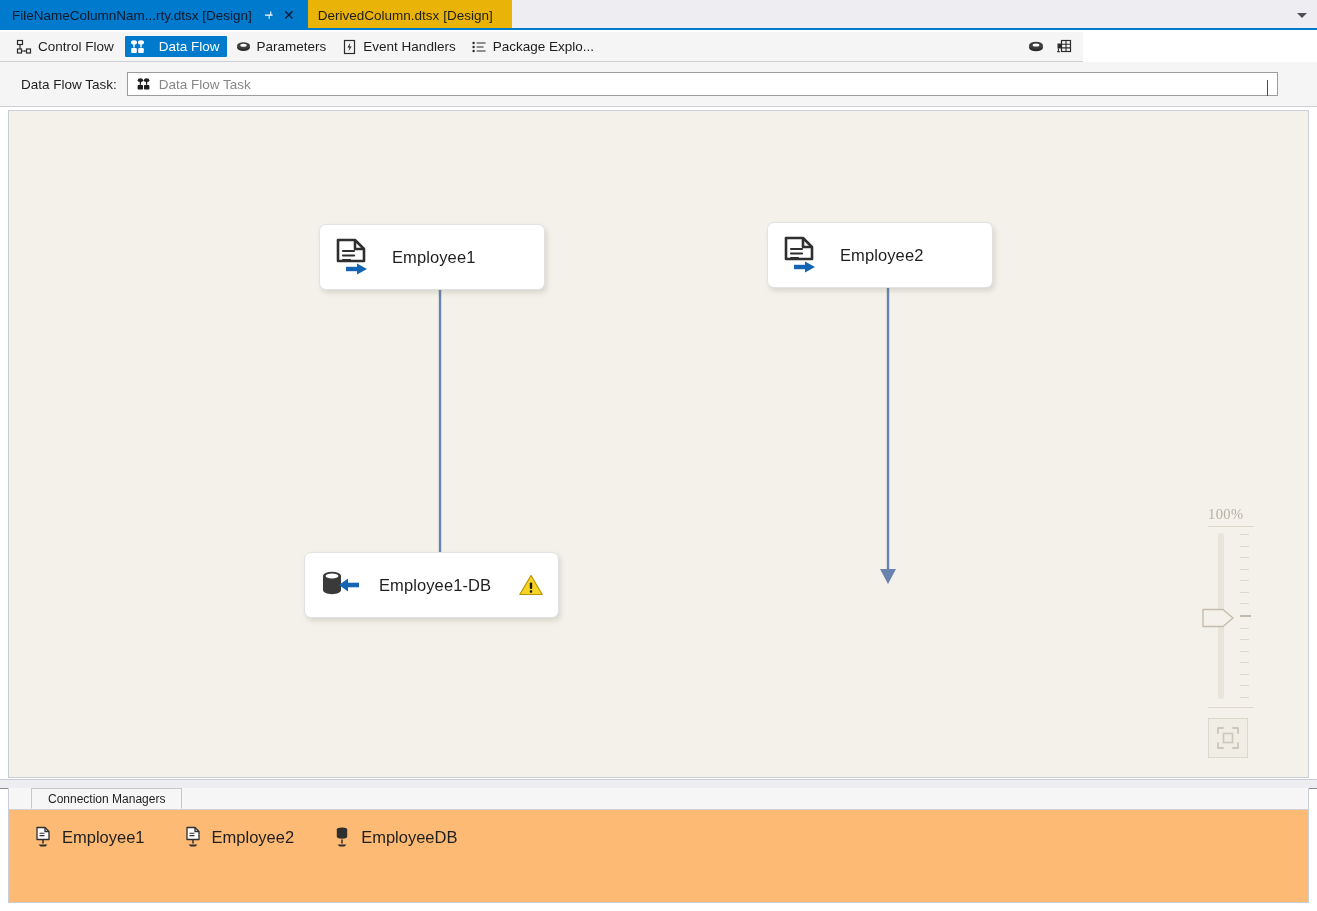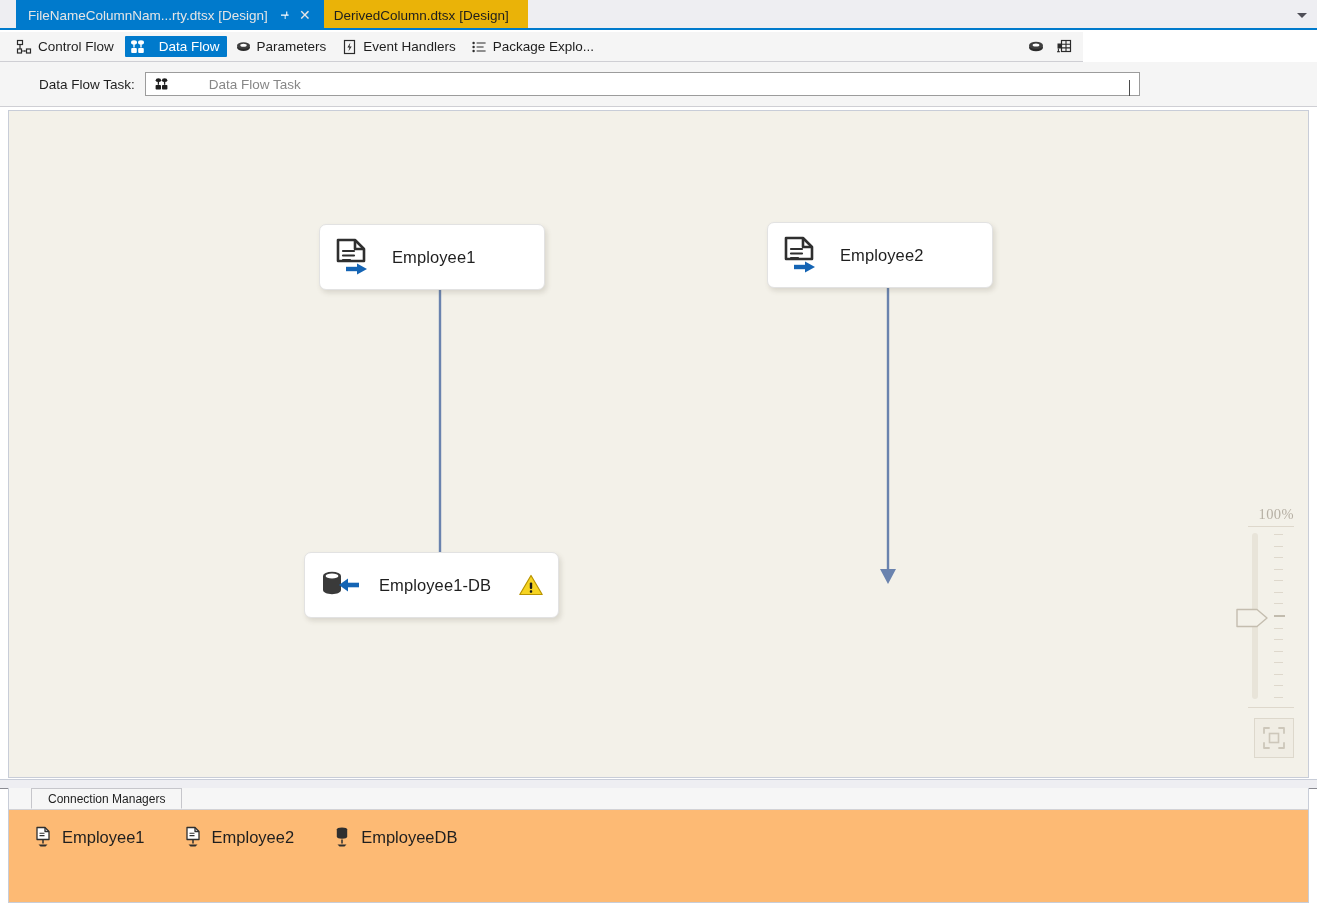--- a/index.html
+++ b/index.html
@@ -30,22 +30,21 @@
     display: flex;
     align-items: center;
     padding: 0 9px 0 12px;
     font-size: 13.5px;
     height: 30px;
     box-sizing: border-box;
     white-space: nowrap;
   }
   .tab.active {
     background: #007acc;
-    color: #e5e5e5;
-    margin-left: 16px;
+    color: #0f172a;
   }
   .tab.inactive {
     background: #eab308;
     color: #1e1e1e;
     border-left: 3px solid #007acc;
     padding-left: 10px;
   }
   .tab-label { margin-right: 10px; }
   .tab-pin {
     width: 14px; height: 14px;
@@ -128,35 +127,34 @@
     position: absolute;
     left: 0; top: 62px;
     width: 1317px; height: 45px;
     background: #f5f5f5;
     border-bottom: 1px solid #cfcfd4;
     display: flex;
     align-items: center;
     box-sizing: border-box;
   }
   .dft-label {
-    margin-left: 39px;
+    margin-left: 21px;
     font-size: 13.5px;
     color: #1e1e1e;
   }
   .dft-combo {
     margin-left: 10px;
-    width: 995px;
+    width: 1151px;
     height: 24px;
     background: #ffffff;
     border: 1px solid #9c9c9c;
     box-sizing: border-box;
     display: flex;
     align-items: center;
     position: relative;
-    gap: 32px;
   }
   .dft-combo-ico {
     width: 17px; height: 16px;
     margin-left: 7px; margin-right: 7px;
     flex: none;
     display: block;
   }
   .dft-combo-text {
     font-size: 13.5px;
     color: #878787;
@@ -222,21 +220,21 @@
   .connector { position: absolute; }
 
   
   .zoomctl {
     position: absolute;
     right: 14px;
     top: 395px;
     width: 86px;
     display: flex;
     flex-direction: column;
-    align-items: flex-end;
+    align-items: flex-start;
     user-select: none;
   }
   .zoom-pct {
     font-size: 14.5px;
     color: #b6b0a4;
     font-family: "Liberation Serif", serif;
     letter-spacing: .4px;
     margin-bottom: 3px;
   }
   .zoom-rule {

